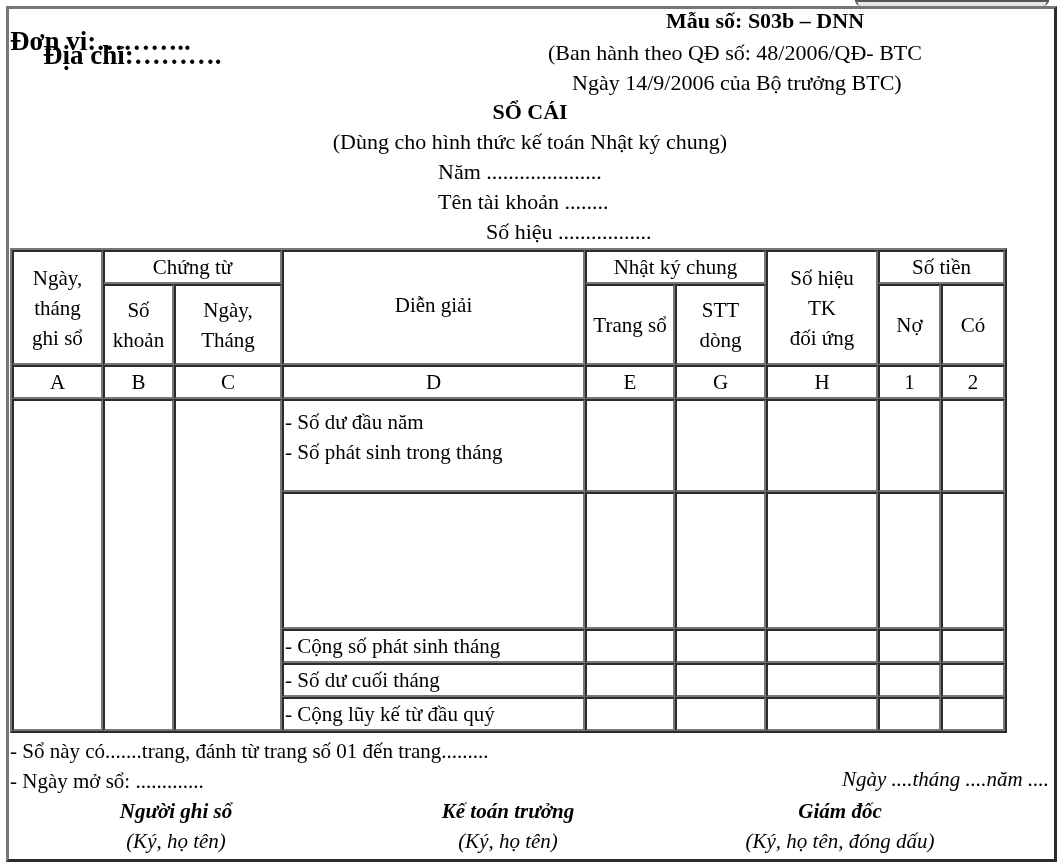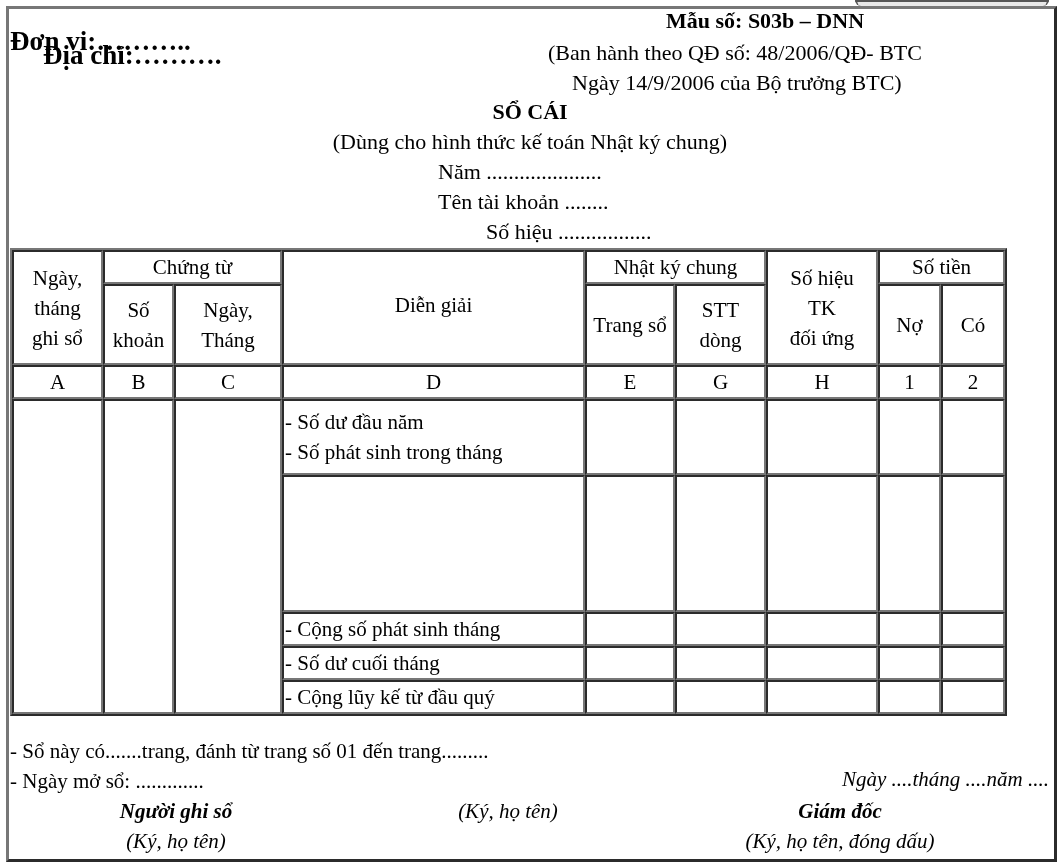--- a/index.html
+++ b/index.html
@@ -117,21 +117,21 @@
     <td>A</td>
     <td>B</td>
     <td>C</td>
     <td>D</td>
     <td>E</td>
     <td>G</td>
     <td>H</td>
     <td>1</td>
     <td>2</td>
   </tr>
-  <tr style="height:76px;padding-left:46px;">
+  <tr style="height:93px;padding-left:46px;">
     <td rowspan="5"></td>
     <td rowspan="5"></td>
     <td rowspan="5"></td>
     <td class="desc" style="padding-top:6px;">
       <span class="desc-line">- Số dư đầu năm</span>
       <span class="desc-line">- Số phát sinh trong tháng</span>
     </td>
     <td></td>
     <td></td>
     <td></td>
@@ -175,18 +175,19 @@
 
 <div class="abs note" style="top:708px;">- Sổ này có.......trang, đánh từ trang số 01 đến trang.........</div>
 <div class="abs note" style="top:738px;">- Ngày mở sổ: .............</div>
 <div class="abs date-line">Ngày ....tháng ....năm ....</div>
 
 <div class="sig" style="left:46px; top:796px;">
   <span class="role">Người ghi sổ</span>
   <span class="hint">(Ký, họ tên)</span>
 </div>
 <div class="sig" style="left:378px; top:796px;">
+  <span class="role">Kế toán trưởng</span>
   <span class="hint">(Ký, họ tên)</span>
 </div>
 <div class="sig" style="left:710px; top:796px;">
   <span class="role">Giám đốc</span>
   <span class="hint">(Ký, họ tên, đóng dấu)</span>
 </div>
 
 </body></html>

